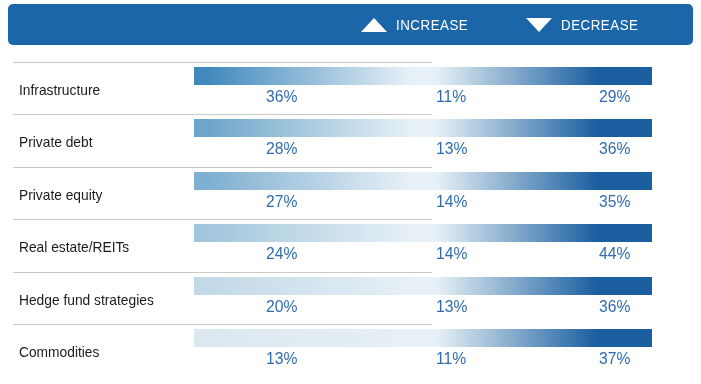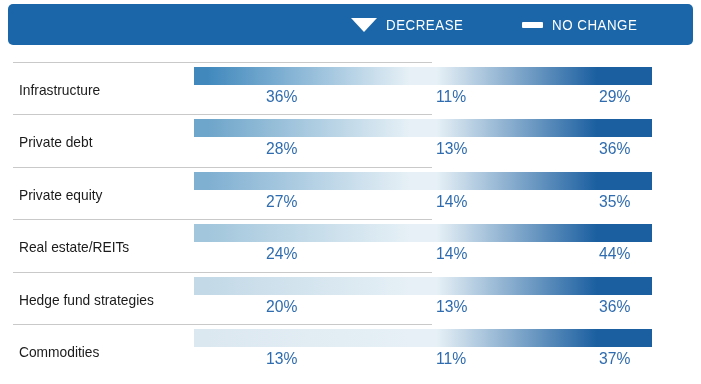--- a/index.html
+++ b/index.html
@@ -122,30 +122,30 @@
   }
   .val.v0 { left: 56px; }
   .val.v1 { left: 226px; }
   .val.v2 { left: 389px; }
 </style>
 </head>
 <body>
 
 <div class="legend-bar">
 
+  <div class="legend-item">
+    <span class="icon-triangle-up"></span>
+    <span class="legend-label">INCREASE</span>
+  </div>
 
   <div class="legend-item">
     <span class="icon-triangle-down"></span>
     <span class="legend-label">DECREASE</span>
   </div>
 
-  <div class="legend-item">
-    <span class="icon-dash"></span>
-    <span class="legend-label">NO CHANGE</span>
-  </div>
 
 </div>
 
 <div class="rows">
 
   <div class="row">
     <div class="row-divider"></div>
     <div class="row-label">Infrastructure</div>
     <div class="bar" style="background: linear-gradient(to right, rgb(65, 137, 189) 0%, rgb(65, 137, 189) 3%, rgb(230, 240, 246) 47%, rgb(230, 240, 246) 53%, rgb(27, 95, 160) 88%, rgb(27, 95, 160) 100%);"></div>
     <div class="bar-values">

